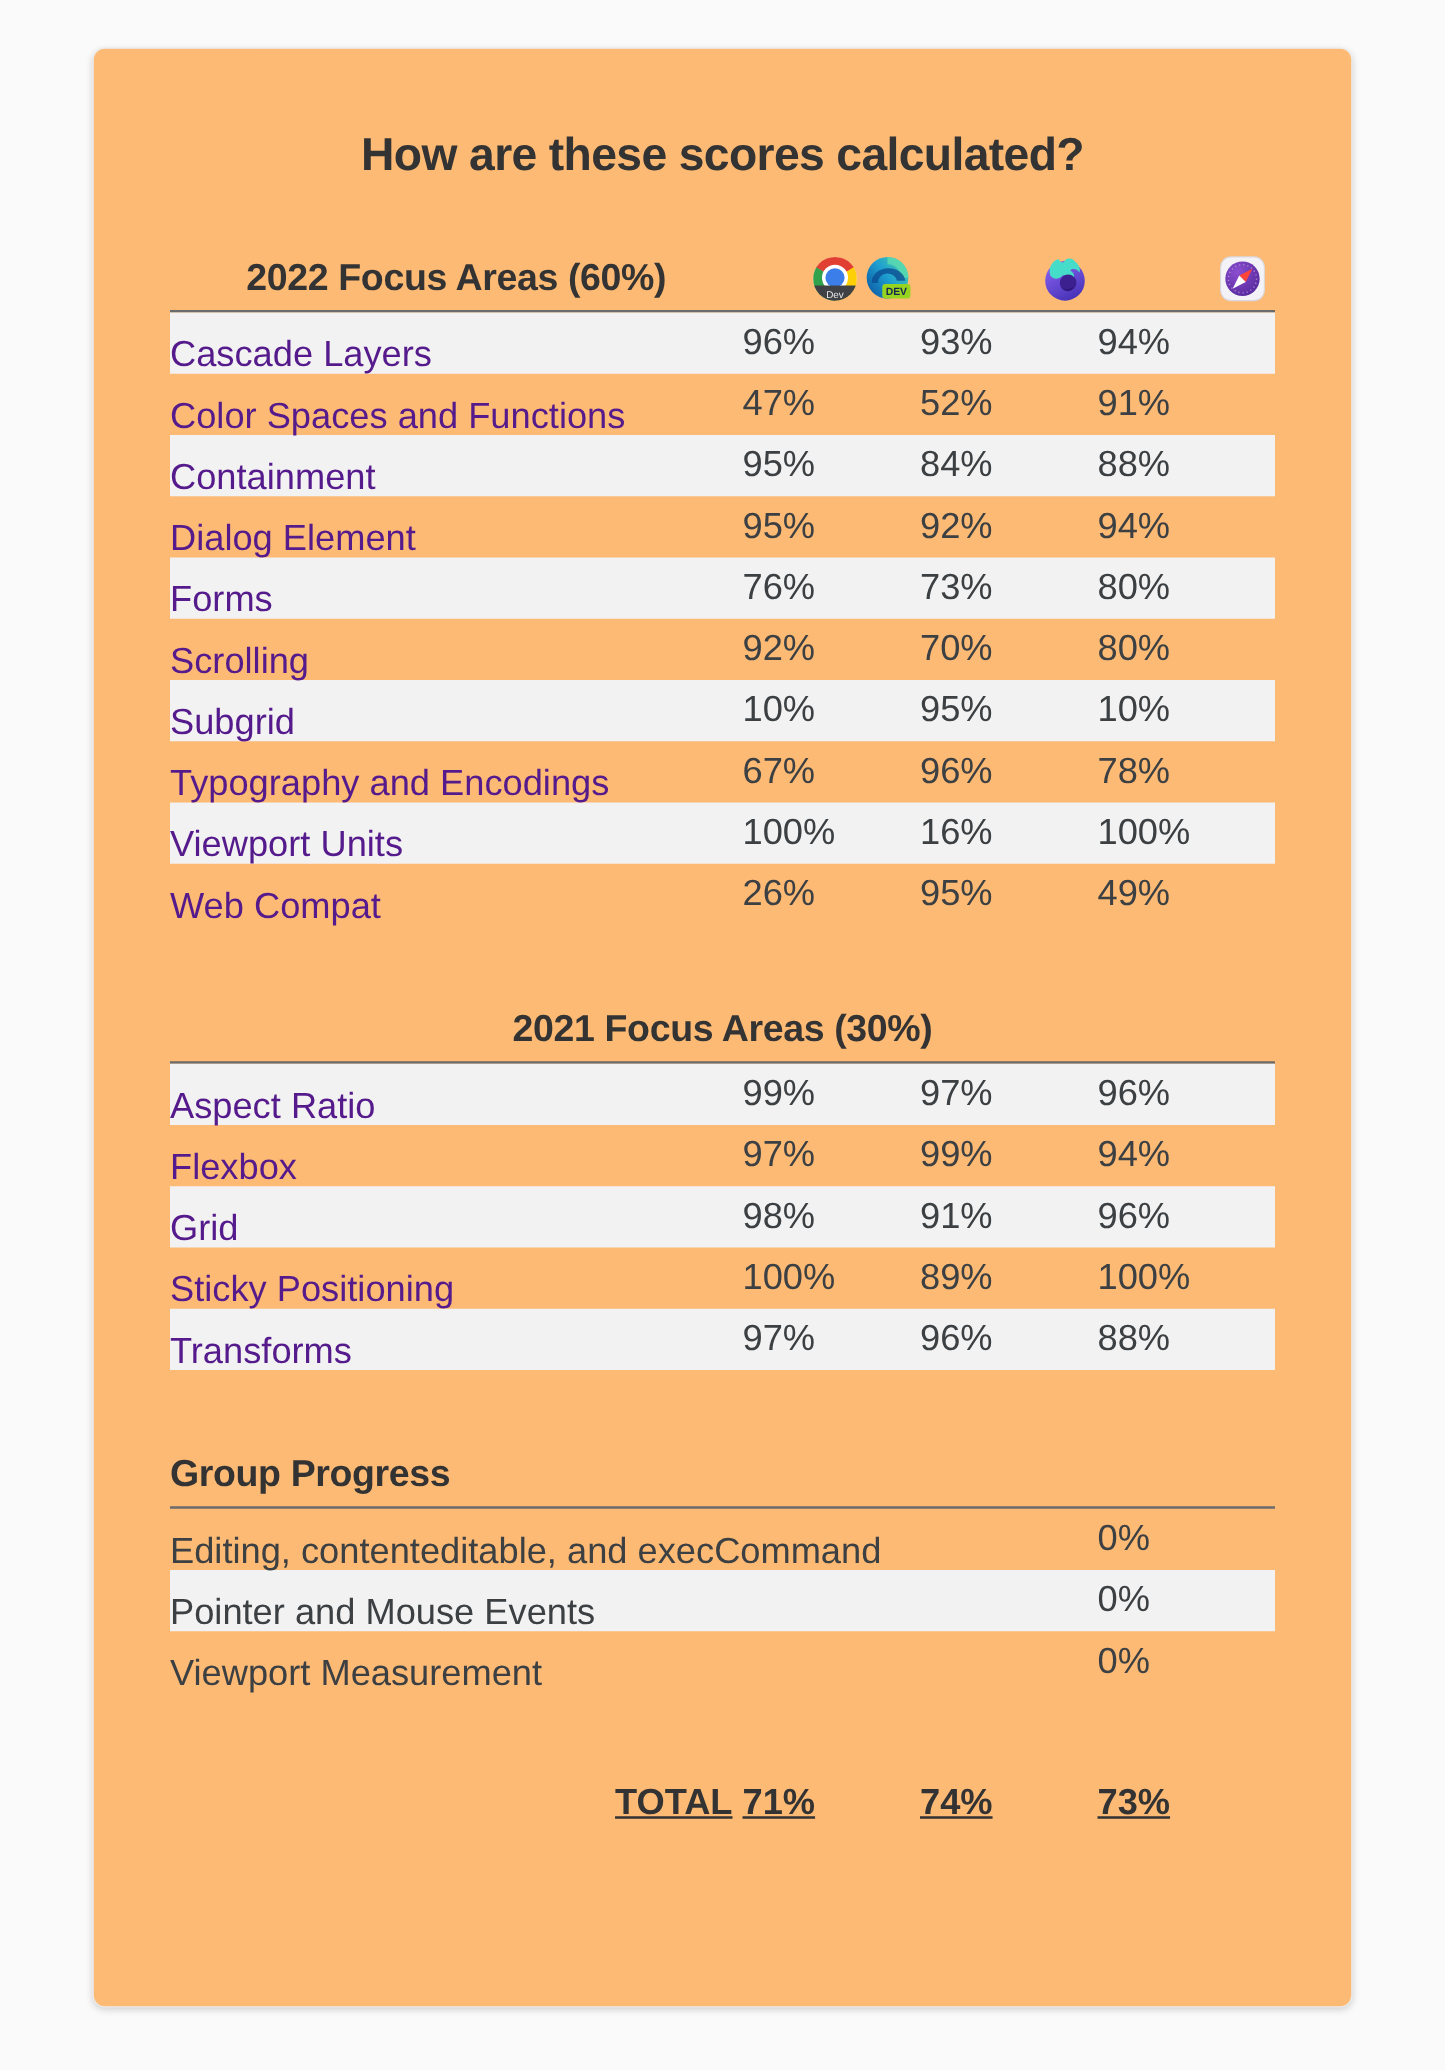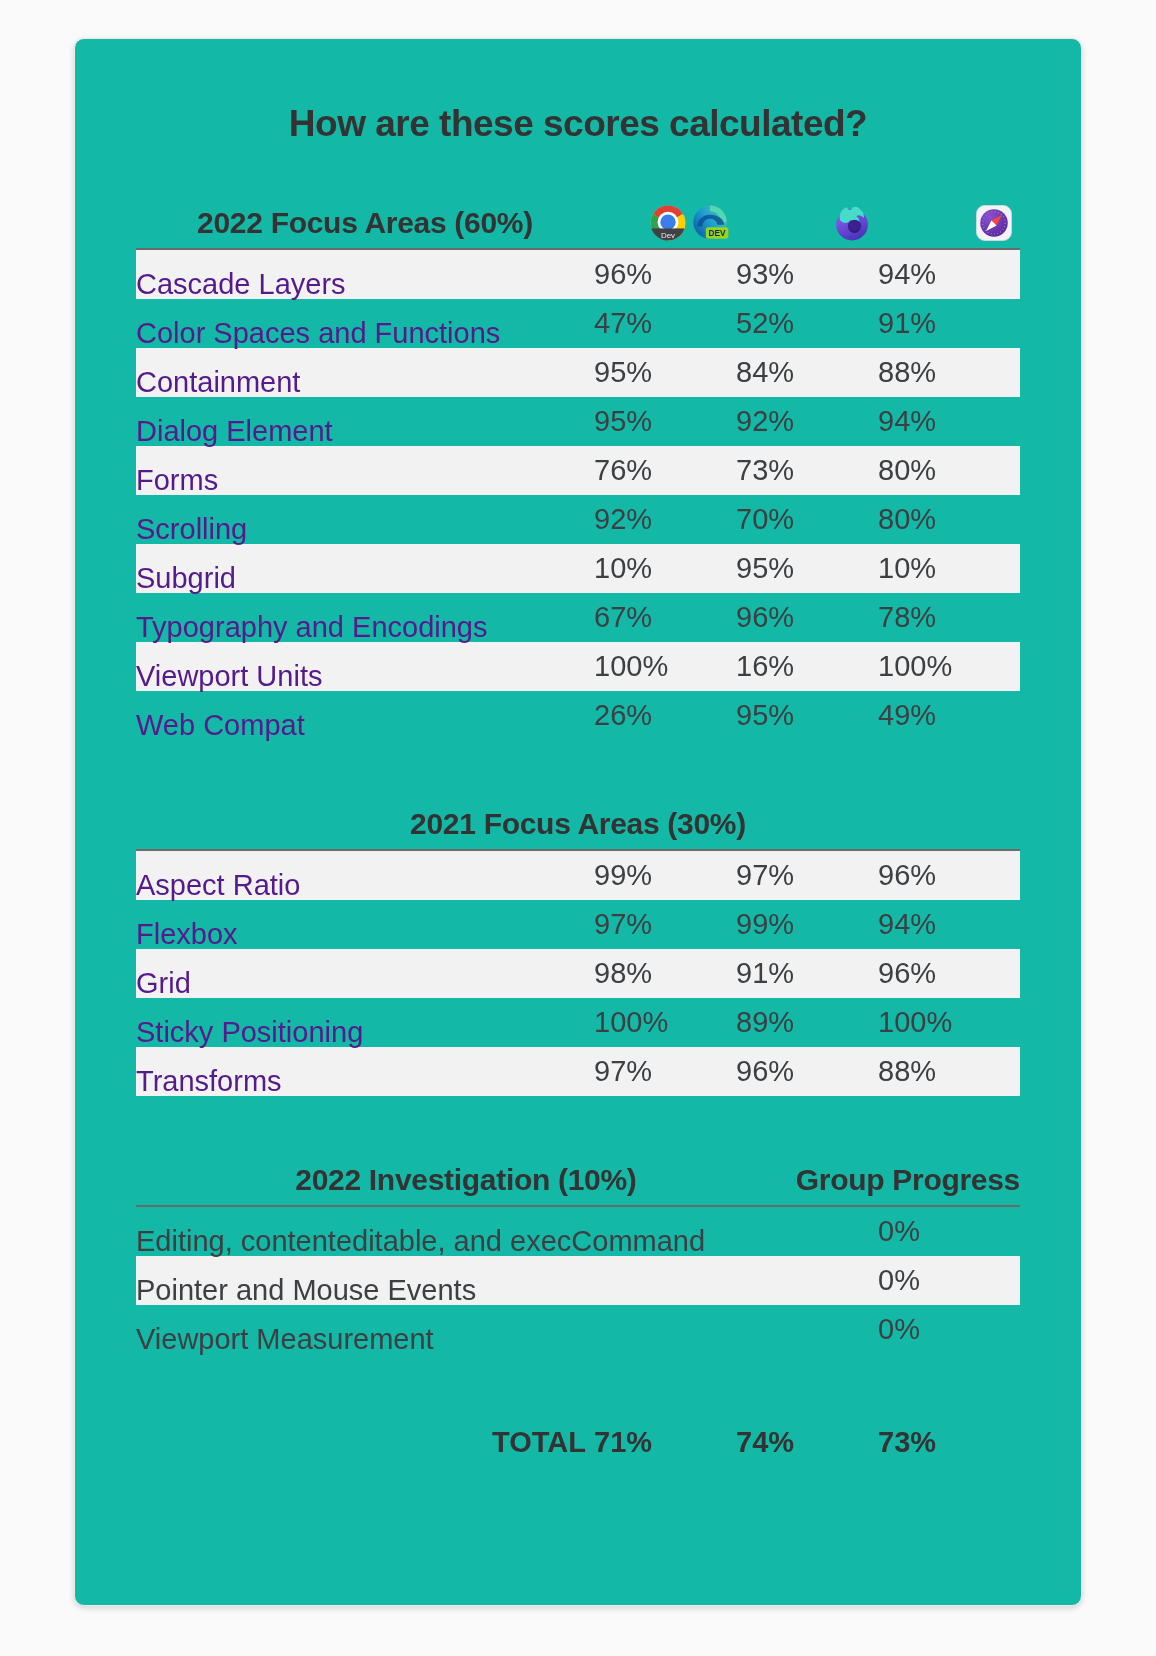--- a/index.html
+++ b/index.html
@@ -5,21 +5,21 @@
   html,body{margin:0;padding:0;}
   body{
     width:1156px;height:1656px;overflow:hidden;
     background:#fafafa;
     font-family:"Liberation Sans","DejaVu Sans",sans-serif;
     -webkit-font-smoothing:antialiased;
   }
   .card{
     box-sizing:border-box;
     width:1008px;margin:38px auto 0;
-    background:#14b8a6;
+    background:#fdba74;
     border-radius:10px;
     border:1px solid #ececec;
     box-shadow:0 2px 6px rgba(0,0,0,0.16);
     padding:50px 61px 70px;
     min-height:1568px;
   }
   .title{
     font-size:37px;font-weight:700;color:#333;
     text-align:center;margin:14px 0 58px;letter-spacing:-0.5px;
   }
@@ -49,21 +49,21 @@
   .row.stripe{background:#f2f2f2;}
   .cell.label{flex:1;white-space:nowrap;overflow:hidden;margin-top:20px;}
   a.link{color:#551a8b;text-decoration:none;cursor:pointer;}
   .plain{color:#3c4043;}
   .cell.val{
     width:142px;box-sizing:border-box;text-align:left;padding-right:8px;
     color:#3c4043;white-space:nowrap;
   }
   .total-row{
     display:flex;align-items:center;height:49px;margin-top:58px;
-    font-size:29px;font-weight:700;color:#333;
+    font-size:29px;font-weight:700;color:#333;text-decoration:underline;
   }
   .total-label{flex:1;text-align:right;padding-right:8px;box-sizing:border-box;}
   .total-row .cell.val{font-weight:700;color:#333;}
   svg text{font-family:"Liberation Sans",sans-serif;}
 </style>
 </head>
 <body>
 
 <div class="card">
 
@@ -239,21 +239,20 @@
           <a class="cell label link" href="#">Transforms</a>
           <span class="cell val">97%</span>
           <span class="cell val">96%</span>
           <span class="cell val">88%</span>
         </div>
       </div>
   </div>
 
   <div class="section">
     <div class="sec-header">
-      <div class="sec-heading">2022 Investigation (10%)</div>
       <div class="sec-heading-right">Group Progress</div>
     </div>
     <div>
         <div class="row">
           <span class="cell label plain">Editing, contenteditable, and execCommand</span>
           <span class="cell val">0%</span>
         </div>
         <div class="row stripe">
           <span class="cell label plain">Pointer and Mouse Events</span>
           <span class="cell val">0%</span>

